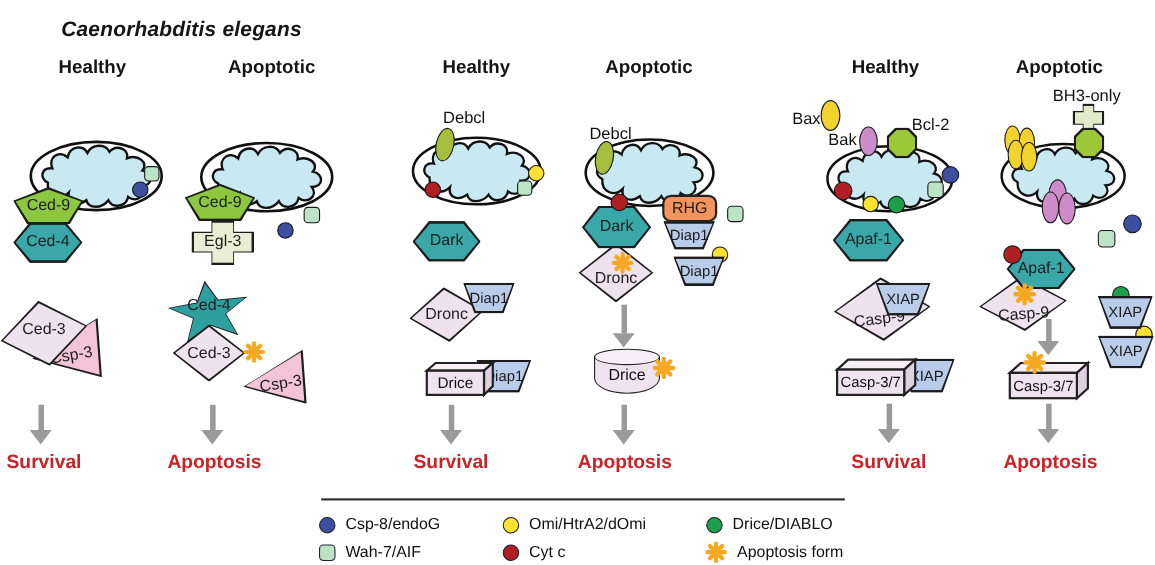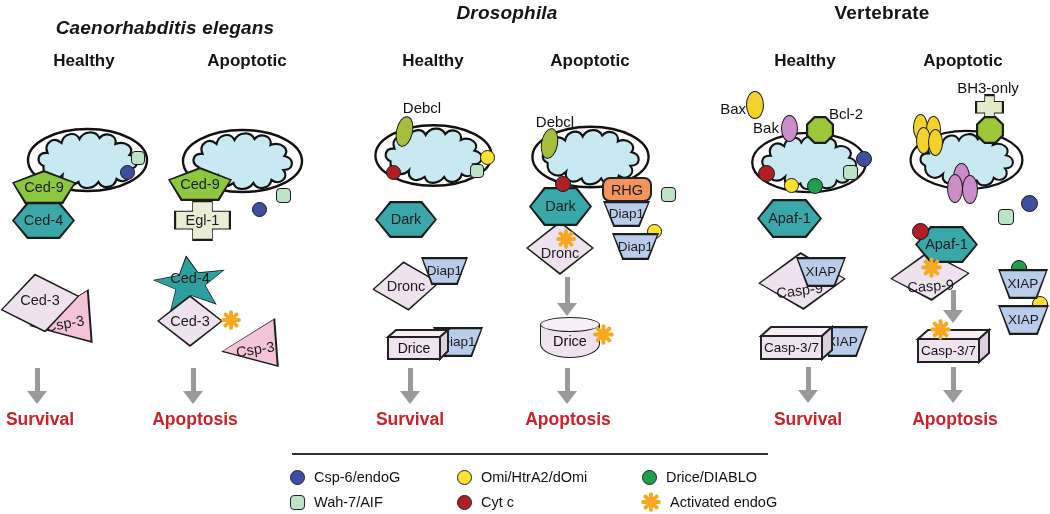--- a/index.html
+++ b/index.html
@@ -98,21 +98,21 @@
     </div>
   <div class="outcome" style="left:0px;top:409px;width:80px;">Survival</div>
 
   <svg class="abs" style="left:180px;top:128px;z-index:1;" width="125" height="66" viewBox="0 0 124 66">
     <ellipse cx="62" cy="33" rx="59.5" ry="31" fill="#fff" stroke="#111" stroke-width="2.4"></ellipse>
     <path d="M18,39 C10,35 12,25 22,26 C18,16 28,9 36,16 C38,6 50,4 54,12 C58,4 70,3 74,11 C80,4 92,8 90,17 C100,13 110,21 104,28 C114,30 114,42 103,42 C109,50 99,58 91,52 C89,61 77,63 73,55 C67,63 55,63 53,55 C45,61 35,58 37,48 C29,56 17,51 18,39 Z" fill="#C9E9F2" stroke="#111" stroke-width="2.2"></path>
   </svg>
   <div class="shape plus" style="left:174px;top:200px;width:57px;height:41px;z-index:5;">
     <div class="ol"></div>
       <div class="fl"></div>
-    <span class="lbl">Egl-1</span>
+    <span class="lbl">Egl-3</span>
   </div>
   <div class="shape pentagon" style="left:168px;top:167px;width:64px;height:34px;z-index:6;">
     <div class="ol"></div>
       <div class="fl"></div>
     <span class="lbl">Ced-9</span>
   </div>
   <div class="dot blue" style="left:252px;top:202px;width:15px;height:15px;"></div>
   <div class="sqg" style="left:276px;top:188px;width:15px;height:15px;"></div>
 
   <div class="shape star5" style="left:152px;top:255px;width:76px;height:58px;transform:rotate(-8deg);z-index:4;">
@@ -132,21 +132,20 @@
     <div class="ol"></div>
       <div class="fl"></div>
     <span class="lbl" style="transform:rotate(-9deg);padding-left:14%;padding-top:26%;">Csp-3</span>
   </div>
   <div class="arrow" style="left:183px;top:368px;">
       <div class="stem" style="height:23px;"></div>
       <div class="head"></div>
     </div>
   <div class="outcome" style="left:150px;top:409px;width:90px;">Apoptosis</div>
 
-  <div class="col-title italic" style="left:437px;top:2px;width:140px;">Drosophila</div>
   <div class="state" style="left:383px;top:51px;width:100px;">Healthy</div>
   <div class="state" style="left:540px;top:51px;width:100px;">Apoptotic</div>
 
   <div class="plabel" style="left:394px;top:99px;width:56px;">Debcl</div>
   <svg class="abs" style="left:373px;top:122px;z-index:1;" width="121" height="67" viewBox="0 0 124 66">
     <ellipse cx="62" cy="33" rx="59.5" ry="31" fill="#fff" stroke="#111" stroke-width="2.4"></ellipse>
     <path d="M18,39 C10,35 12,25 22,26 C18,16 28,9 36,16 C38,6 50,4 54,12 C58,4 70,3 74,11 C80,4 92,8 90,17 C100,13 110,21 104,28 C114,30 114,42 103,42 C109,50 99,58 91,52 C89,61 77,63 73,55 C67,63 55,63 53,55 C45,61 35,58 37,48 C29,56 17,51 18,39 Z" fill="#C9E9F2" stroke="#111" stroke-width="2.2"></path>
   </svg>
   <div class="pel olive" style="left:396px;top:116px;width:17px;height:31px;transform:rotate(12deg);"></div>
   <div class="dot red" style="left:386px;top:165px;width:15px;height:15px;"></div>
@@ -232,21 +231,20 @@
   </div>
   <svg class="abs" style="left:593px;top:324px;z-index:6;" width="21" height="21" viewBox="0 0 24 24">
     <path d="M12 2.5 V21.5 M2.5 12 H21.5 M5.3 5.3 L18.7 18.7 M18.7 5.3 L5.3 18.7" stroke="#F6A821" stroke-width="4.6" stroke-linecap="round" fill="none"></path>
   </svg>
   <div class="arrow" style="left:557px;top:368px;">
       <div class="stem" style="height:23px;"></div>
       <div class="head"></div>
     </div>
   <div class="outcome" style="left:522px;top:409px;width:92px;">Apoptosis</div>
 
-  <div class="col-title" style="left:812px;top:2px;width:140px;">Vertebrate</div>
   <div class="state" style="left:755px;top:51px;width:100px;">Healthy</div>
   <div class="state" style="left:913px;top:51px;width:100px;">Apoptotic</div>
 
   <div class="plabel" style="left:710px;top:100px;width:36px;text-align:right;">Bax</div>
   <div class="pel yellow" style="left:746px;top:91px;width:18px;height:28px;"></div>
   <div class="plabel" style="left:748px;top:119px;width:36px;">Bak</div>
   <div class="pel plum" style="left:781px;top:115px;width:17px;height:27px;"></div>
   <div class="plabel" style="left:822px;top:105px;width:48px;">Bcl-2</div>
   <div class="shape octagon" style="left:806px;top:116px;width:28px;height:28px;z-index:5;">
     <div class="ol"></div>
@@ -361,21 +359,21 @@
   <div class="arrow" style="left:943px;top:367px;">
       <div class="stem" style="height:23px;"></div>
       <div class="head"></div>
     </div>
   <div class="outcome" style="left:908px;top:409px;width:94px;">Apoptosis</div>
 
   <div class="leg-line" style="left:292px;top:453px;width:476px;height:2.2px;"></div>
 
   <div class="leg-item" style="left:290px;top:469px;">
     <span class="swatch-c" style="background:#3E4FA0;"></span>
-    <span>Csp-6/endoG</span>
+    <span>Csp-8/endoG</span>
   </div>
   <div class="leg-item" style="left:290px;top:494px;">
     <span class="swatch-s" style="background:#BCE3C5;"></span>
     <span>Wah-7/AIF</span>
   </div>
   <div class="leg-item" style="left:457px;top:469px;">
     <span class="swatch-c" style="background:#FFE12F;"></span>
     <span>Omi/HtrA2/dOmi</span>
   </div>
   <div class="leg-item" style="left:457px;top:494px;">
@@ -383,16 +381,16 @@
     <span>Cyt c</span>
   </div>
   <div class="leg-item" style="left:642px;top:469px;">
     <span class="swatch-c" style="background:#1F9E4C;"></span>
     <span>Drice/DIABLO</span>
   </div>
   <div class="leg-item" style="left:641px;top:492px;">
     <svg width="20" height="20" viewBox="0 0 24 24" style="flex:none;">
       <path d="M12 2.5 V21.5 M2.5 12 H21.5 M5.3 5.3 L18.7 18.7 M18.7 5.3 L5.3 18.7" stroke="#F6A821" stroke-width="4.6" stroke-linecap="round" fill="none"></path>
     </svg>
-    <span>Activated endoG</span>
+    <span>Apoptosis form</span>
   </div>
 
 </div>
 
 </body></html>

